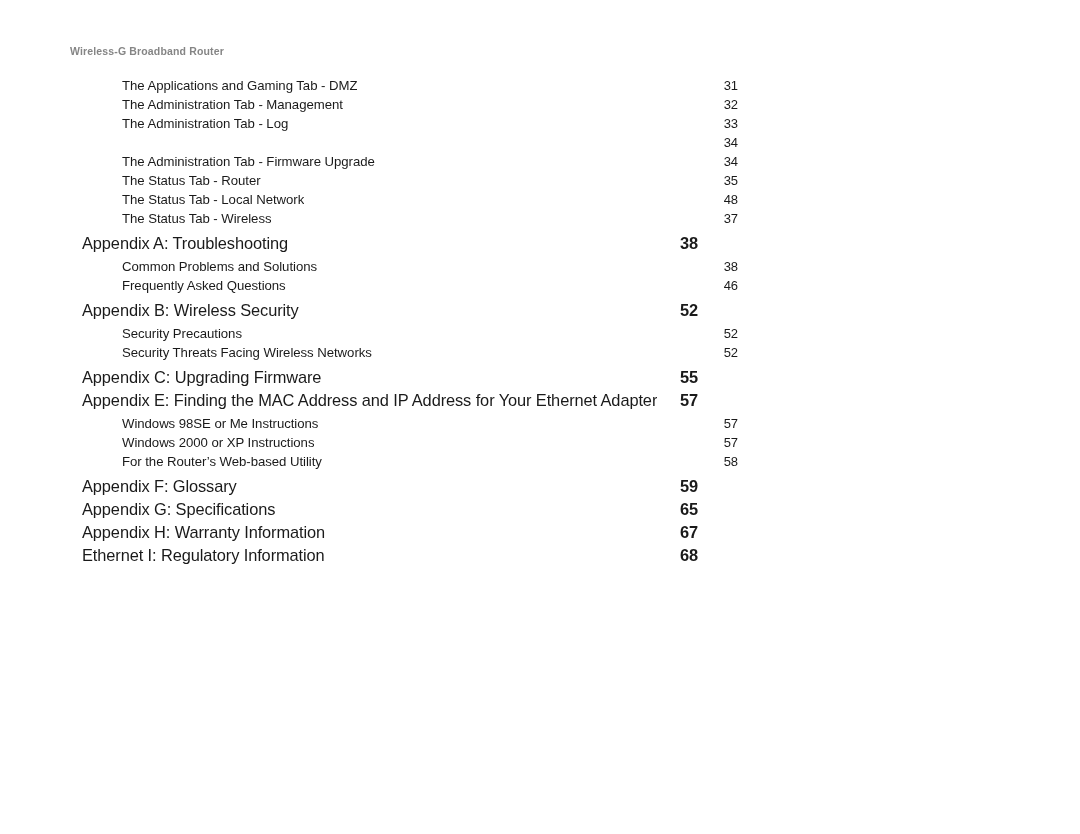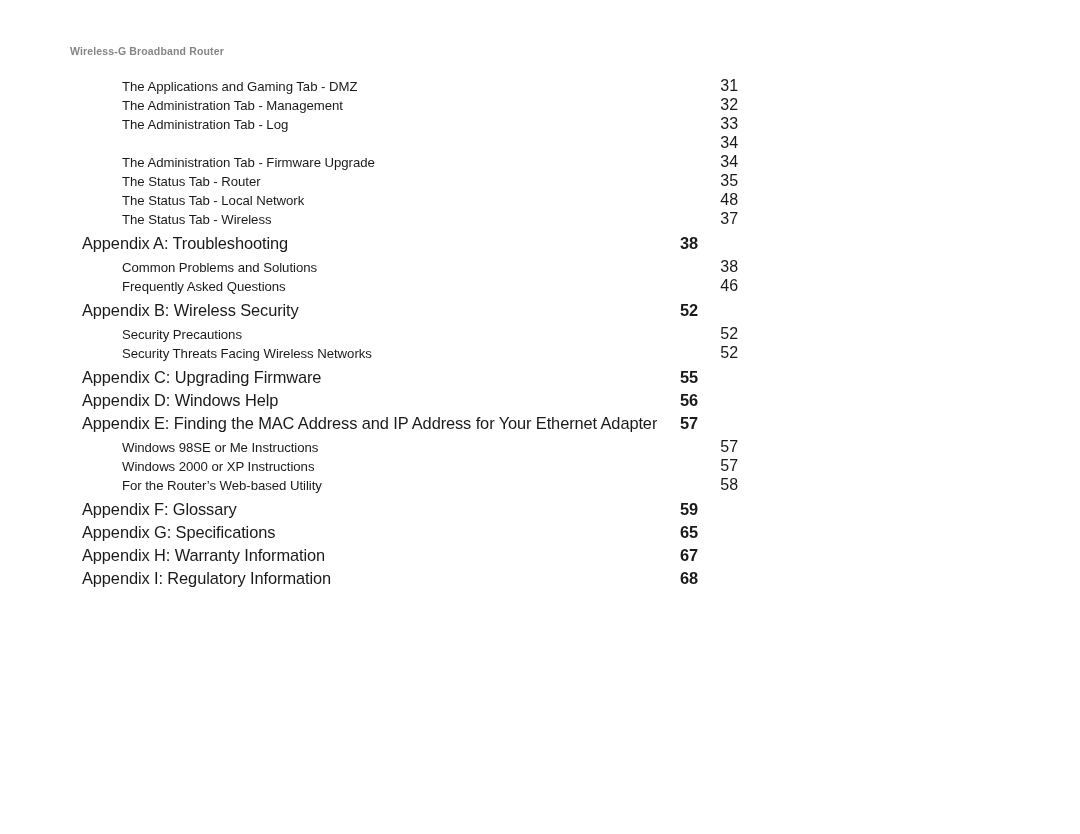--- a/index.html
+++ b/index.html
@@ -69,21 +69,21 @@
   
   .level-sub {
     font-size: 13.2px;
     font-weight: normal;
     line-height: 19px;
     height: 19px;
     padding-left: 40px;
     letter-spacing: -0.05px;
   }
   .level-sub .pageno {
-    font-size: 16px;
+    font-size: 13px;
     font-weight: normal;
   }
 
   
   .level-main {
     font-size: 16.4px;
     font-weight: normal;
     line-height: 23px;
     height: 23px;
     padding-left: 0px;
@@ -182,25 +182,20 @@
       <div class="toc-row level-sub">
         <span class="label">Security Threats Facing Wireless Networks</span>
         <span class="spacer"></span>
         <span class="pageno">52</span>
       </div>
       <div class="toc-row level-main gap-before">
         <span class="label">Appendix C: Upgrading Firmware</span>
         <span class="spacer"></span>
         <span class="pageno">55</span>
       </div>
-      <div class="toc-row level-main">
-        <span class="label">Appendix D: Windows Help</span>
-        <span class="spacer"></span>
-        <span class="pageno">56</span>
-      </div>
       <div class="toc-row level-main gap-after">
         <span class="label">Appendix E: Finding the MAC Address and IP Address for Your Ethernet Adapter</span>
         <span class="spacer"></span>
         <span class="pageno">57</span>
       </div>
       <div class="toc-row level-sub">
         <span class="label">Windows 98SE or Me Instructions</span>
         <span class="spacer"></span>
         <span class="pageno">57</span>
       </div>
@@ -223,19 +218,19 @@
         <span class="label">Appendix G: Specifications</span>
         <span class="spacer"></span>
         <span class="pageno">65</span>
       </div>
       <div class="toc-row level-main">
         <span class="label">Appendix H: Warranty Information</span>
         <span class="spacer"></span>
         <span class="pageno">67</span>
       </div>
       <div class="toc-row level-main">
-        <span class="label">Appendix I: Regulatory Information</span>
+        <span class="label">Ethernet I: Regulatory Information</span>
         <span class="spacer"></span>
         <span class="pageno">68</span>
       </div>
     </div>
 
 </div>
 
 </body></html>

